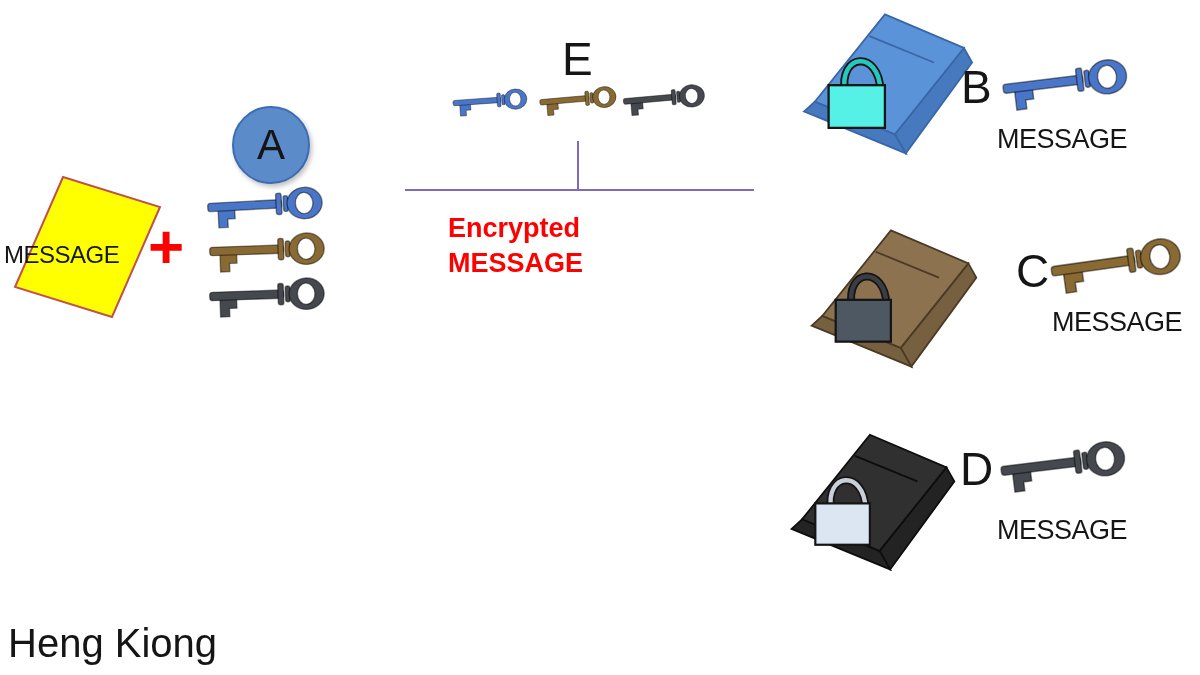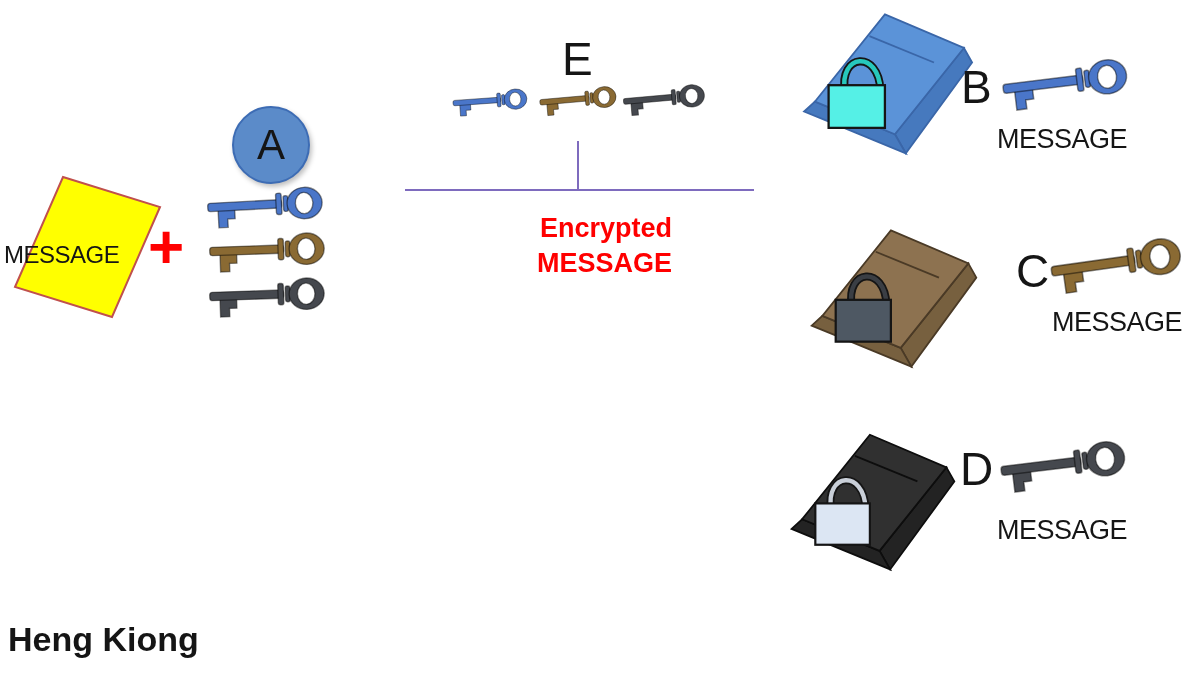--- a/index.html
+++ b/index.html
@@ -13,26 +13,26 @@
   .sheet-msg{font-size:24px;line-height:1;color:#151515;letter-spacing:-0.5px;}
   .plus{font-size:62px;line-height:1;font-weight:700;color:var(--accent-red);}
   .party-circle{
     left:232px;top:106px;width:74px;height:74px;border-radius:50%;
     background:var(--circle-blue);border:2px solid var(--circle-edge);
     box-shadow:2px 3px 5px rgba(0,0,0,0.25);
     display:flex;align-items:center;justify-content:center;
   }
   .party-circle .party-letter{font-size:42px;}
   .caption{
-    left:448px;top:211px;width:224px;text-align:right;
+    left:448px;top:211px;width:224px;text-align:left;
     font-size:27px;line-height:35px;font-weight:600;color:var(--accent-red);
   }
   .h-line{left:405px;top:189px;width:349px;height:2px;background:var(--line-purple);}
   .v-line{left:577px;top:141px;width:2px;height:49px;background:var(--line-purple);}
-  .footer-text{font-size:34px;line-height:1.1;color:#151515;font-weight:bold;}
+  .footer-text{font-size:40px;line-height:1.1;color:#151515;}
   svg.defs{position:absolute;width:0;height:0;}
   .key-blue{color:var(--key-blue);}
   .key-brown{color:var(--key-brown);}
   .key-dark{color:var(--key-dark);}
   .pkg-b{--pkg-face:var(--box-blue);--pkg-side:var(--box-blue-side);--pkg-edge:#3A66A8;
          --lock-body:var(--lock-cyan);--lock-shackle:var(--lock-cyan-shackle);}
   .pkg-c{--pkg-face:var(--box-brown);--pkg-side:var(--box-brown-side);--pkg-edge:#4A3A26;
          --lock-body:var(--lock-gray);--lock-shackle:var(--lock-gray-shackle);}
   .pkg-d{--pkg-face:var(--box-black);--pkg-side:var(--box-black-side);--pkg-edge:#0D0D0D;
          --lock-body:var(--lock-light);--lock-shackle:var(--lock-light-shackle);}

